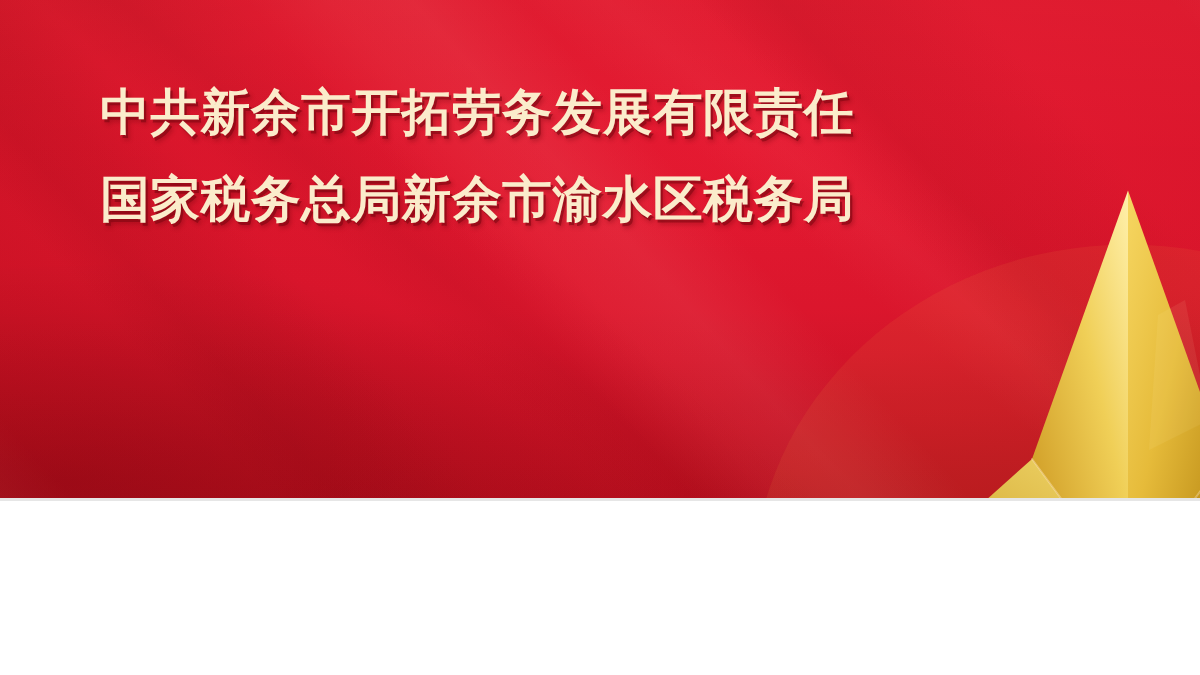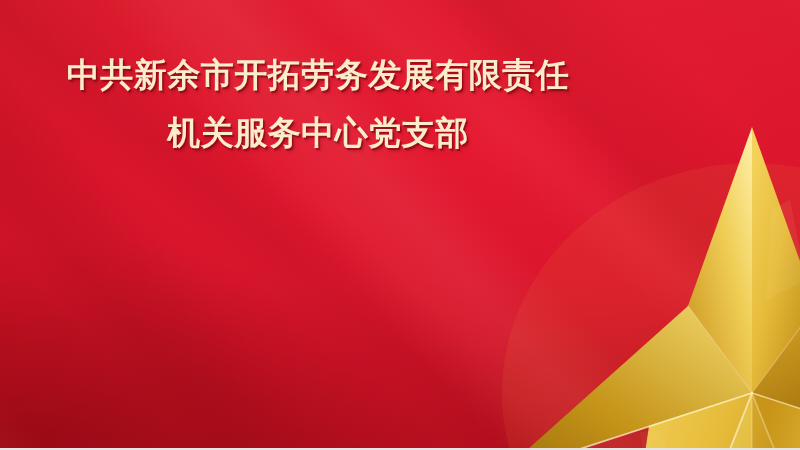--- a/index.html
+++ b/index.html
@@ -9,21 +9,21 @@
     width: 800px;
     height: 450px;
     overflow: hidden;
     background: #ffffff;
     font-family: "DejaVu Sans", "Liberation Sans", sans-serif;
   }
 
   #banner {
     position: relative;
     width: 800px;
-    height: 450px;
+    height: 334px;
     overflow: hidden;
     background: #d5152a;
   }
 
   
   .bg-base {
     position: absolute; inset: 0;
     background:
       radial-gradient(115% 100% at 62% 30%, #e41931 0%, #d8152b 42%, #c21020 78%, #b20d1c 100%);
   }
@@ -198,17 +198,17 @@
       <g opacity="0.22">
         <polygon points="790,200 806,280 766,300 772,210" fill="#fff4c0" opacity="0.35"></polygon>
         <polygon points="870,430 905,600 860,600 845,432" fill="#6d4a05" opacity="0.30"></polygon>
         <polygon points="660,430 700,520 655,530 640,432" fill="#fff2b0" opacity="0.25"></polygon>
       </g>
     </svg>
   </div>
 
   <div id="text-block">
     <span class="line">中共新余市开拓劳务发展有限责任</span>
-    <span class="line">机关服务中心党支部</span>
+    <span class="line">国家税务总局新余市渝水区税务局</span>
   </div>
 
   <div class="bottom-edge"></div>
 </div>
 
 </body></html>

